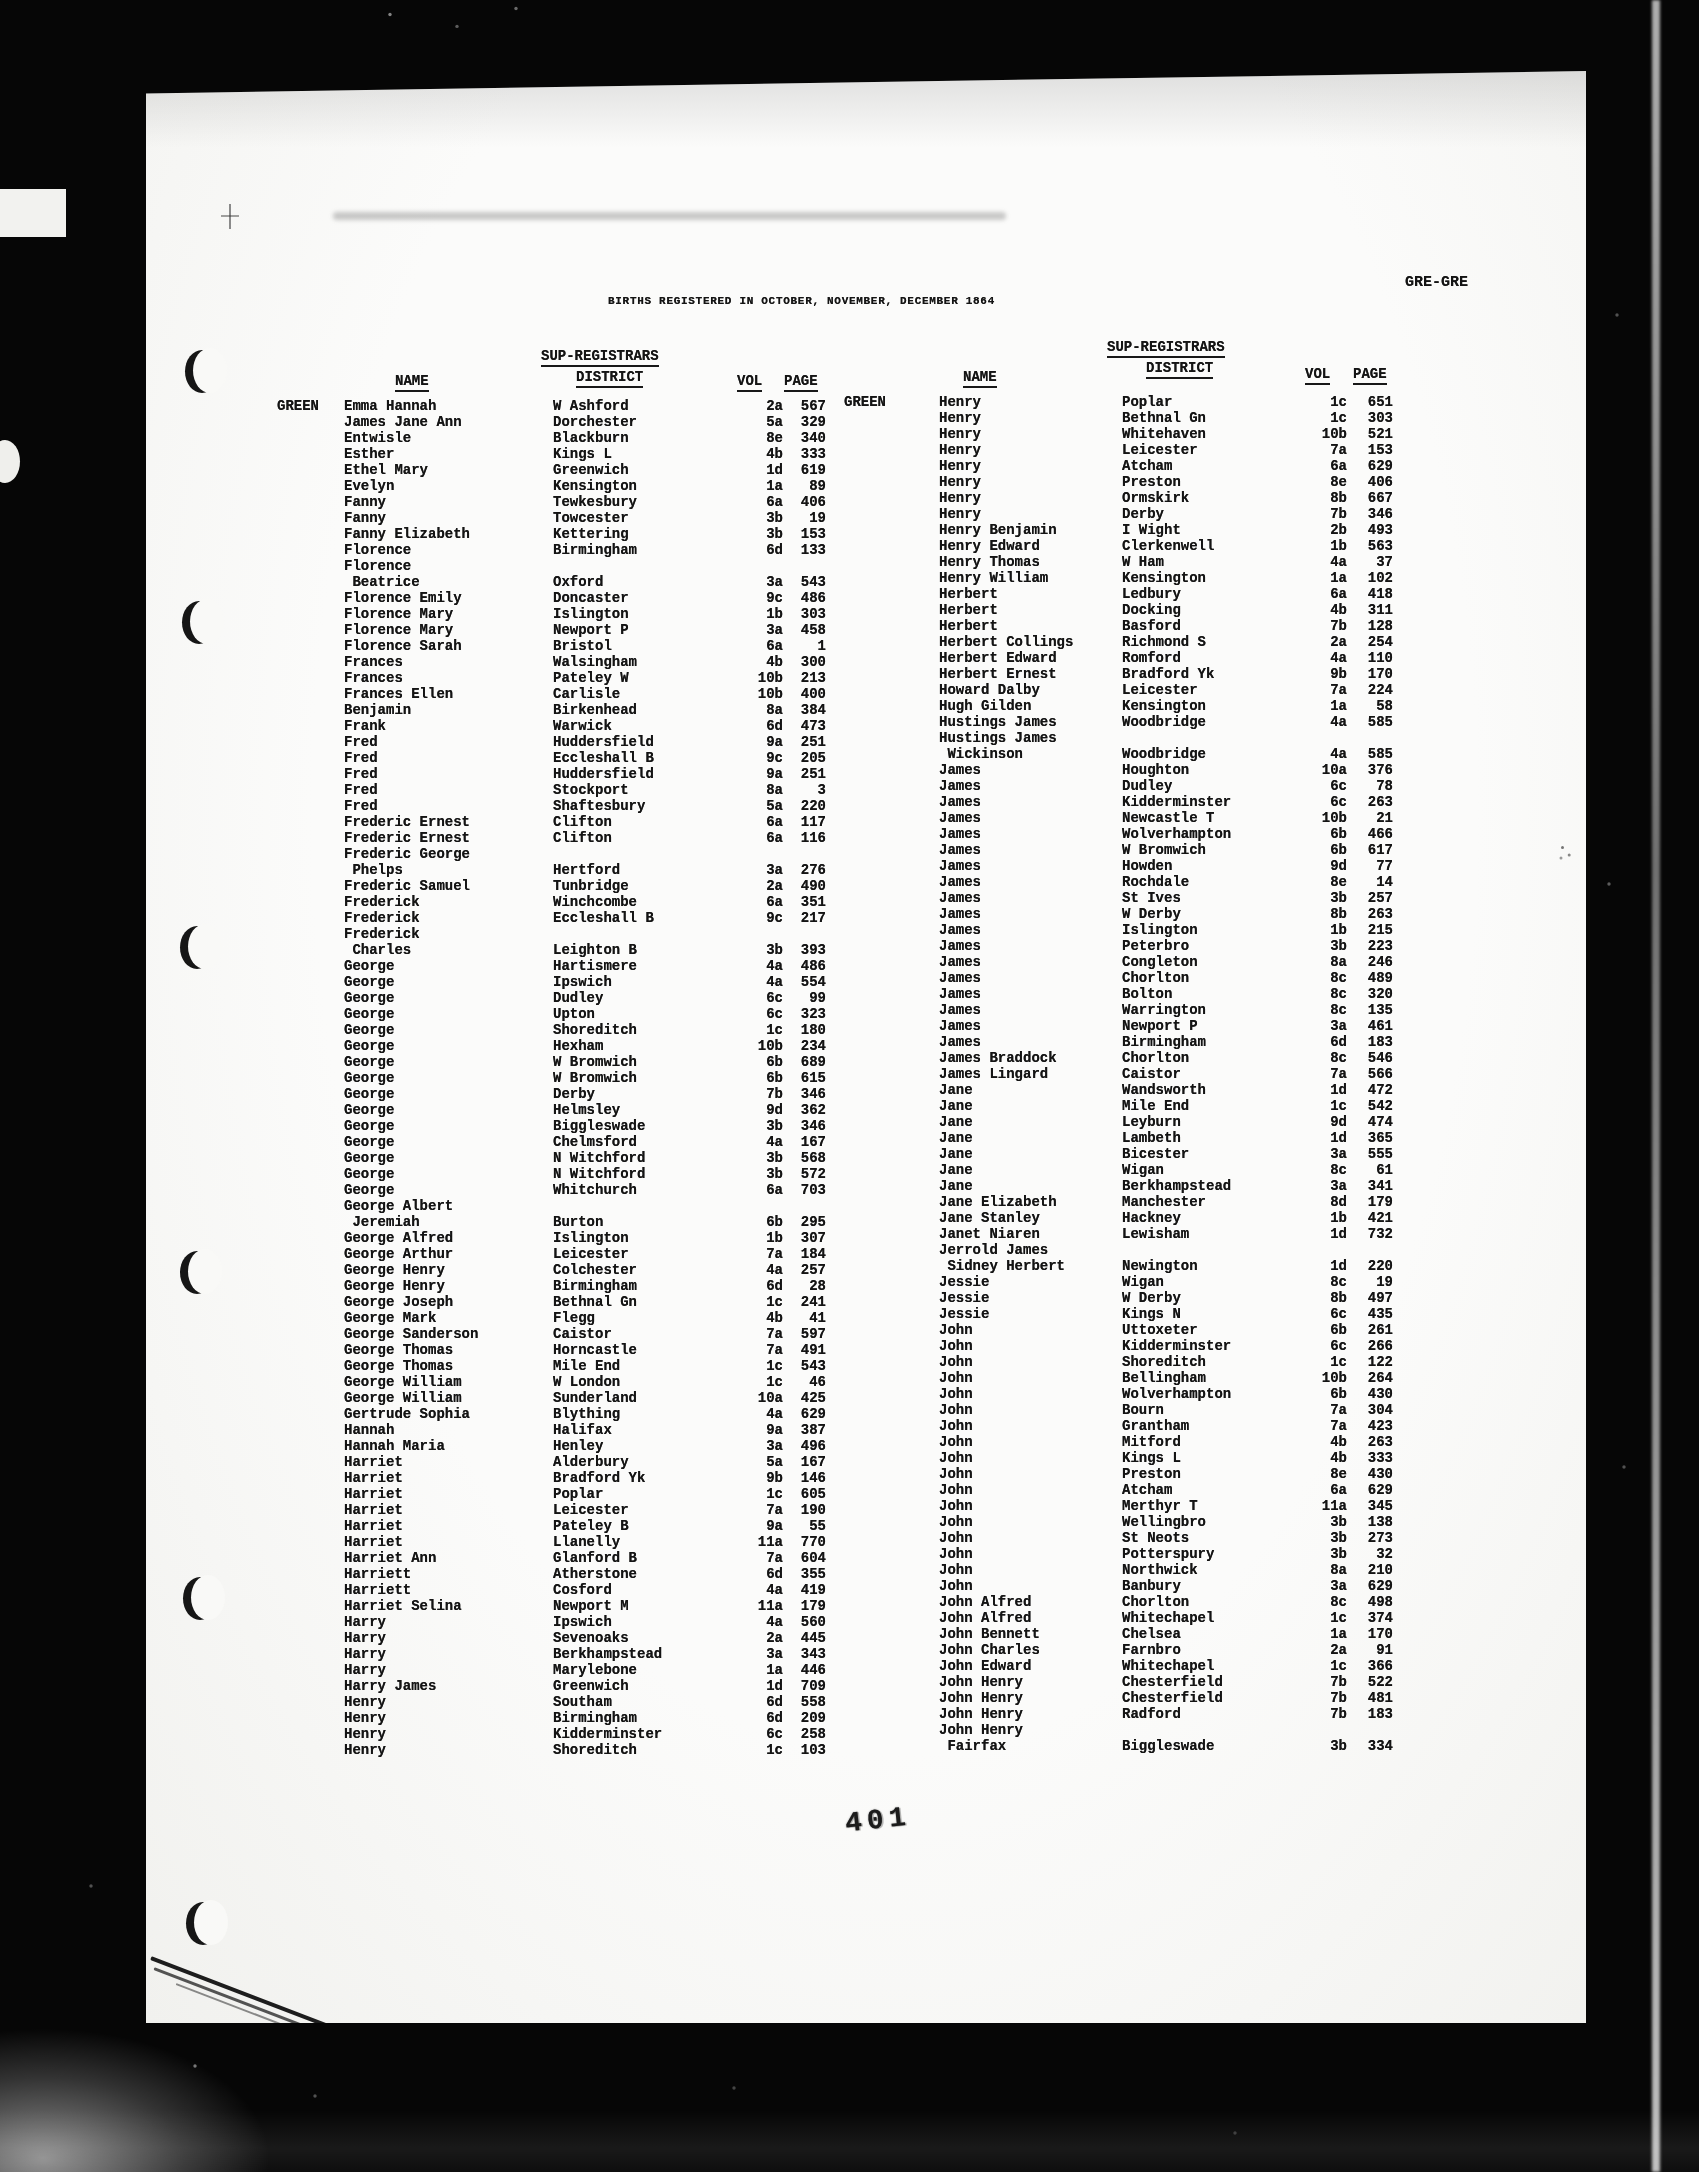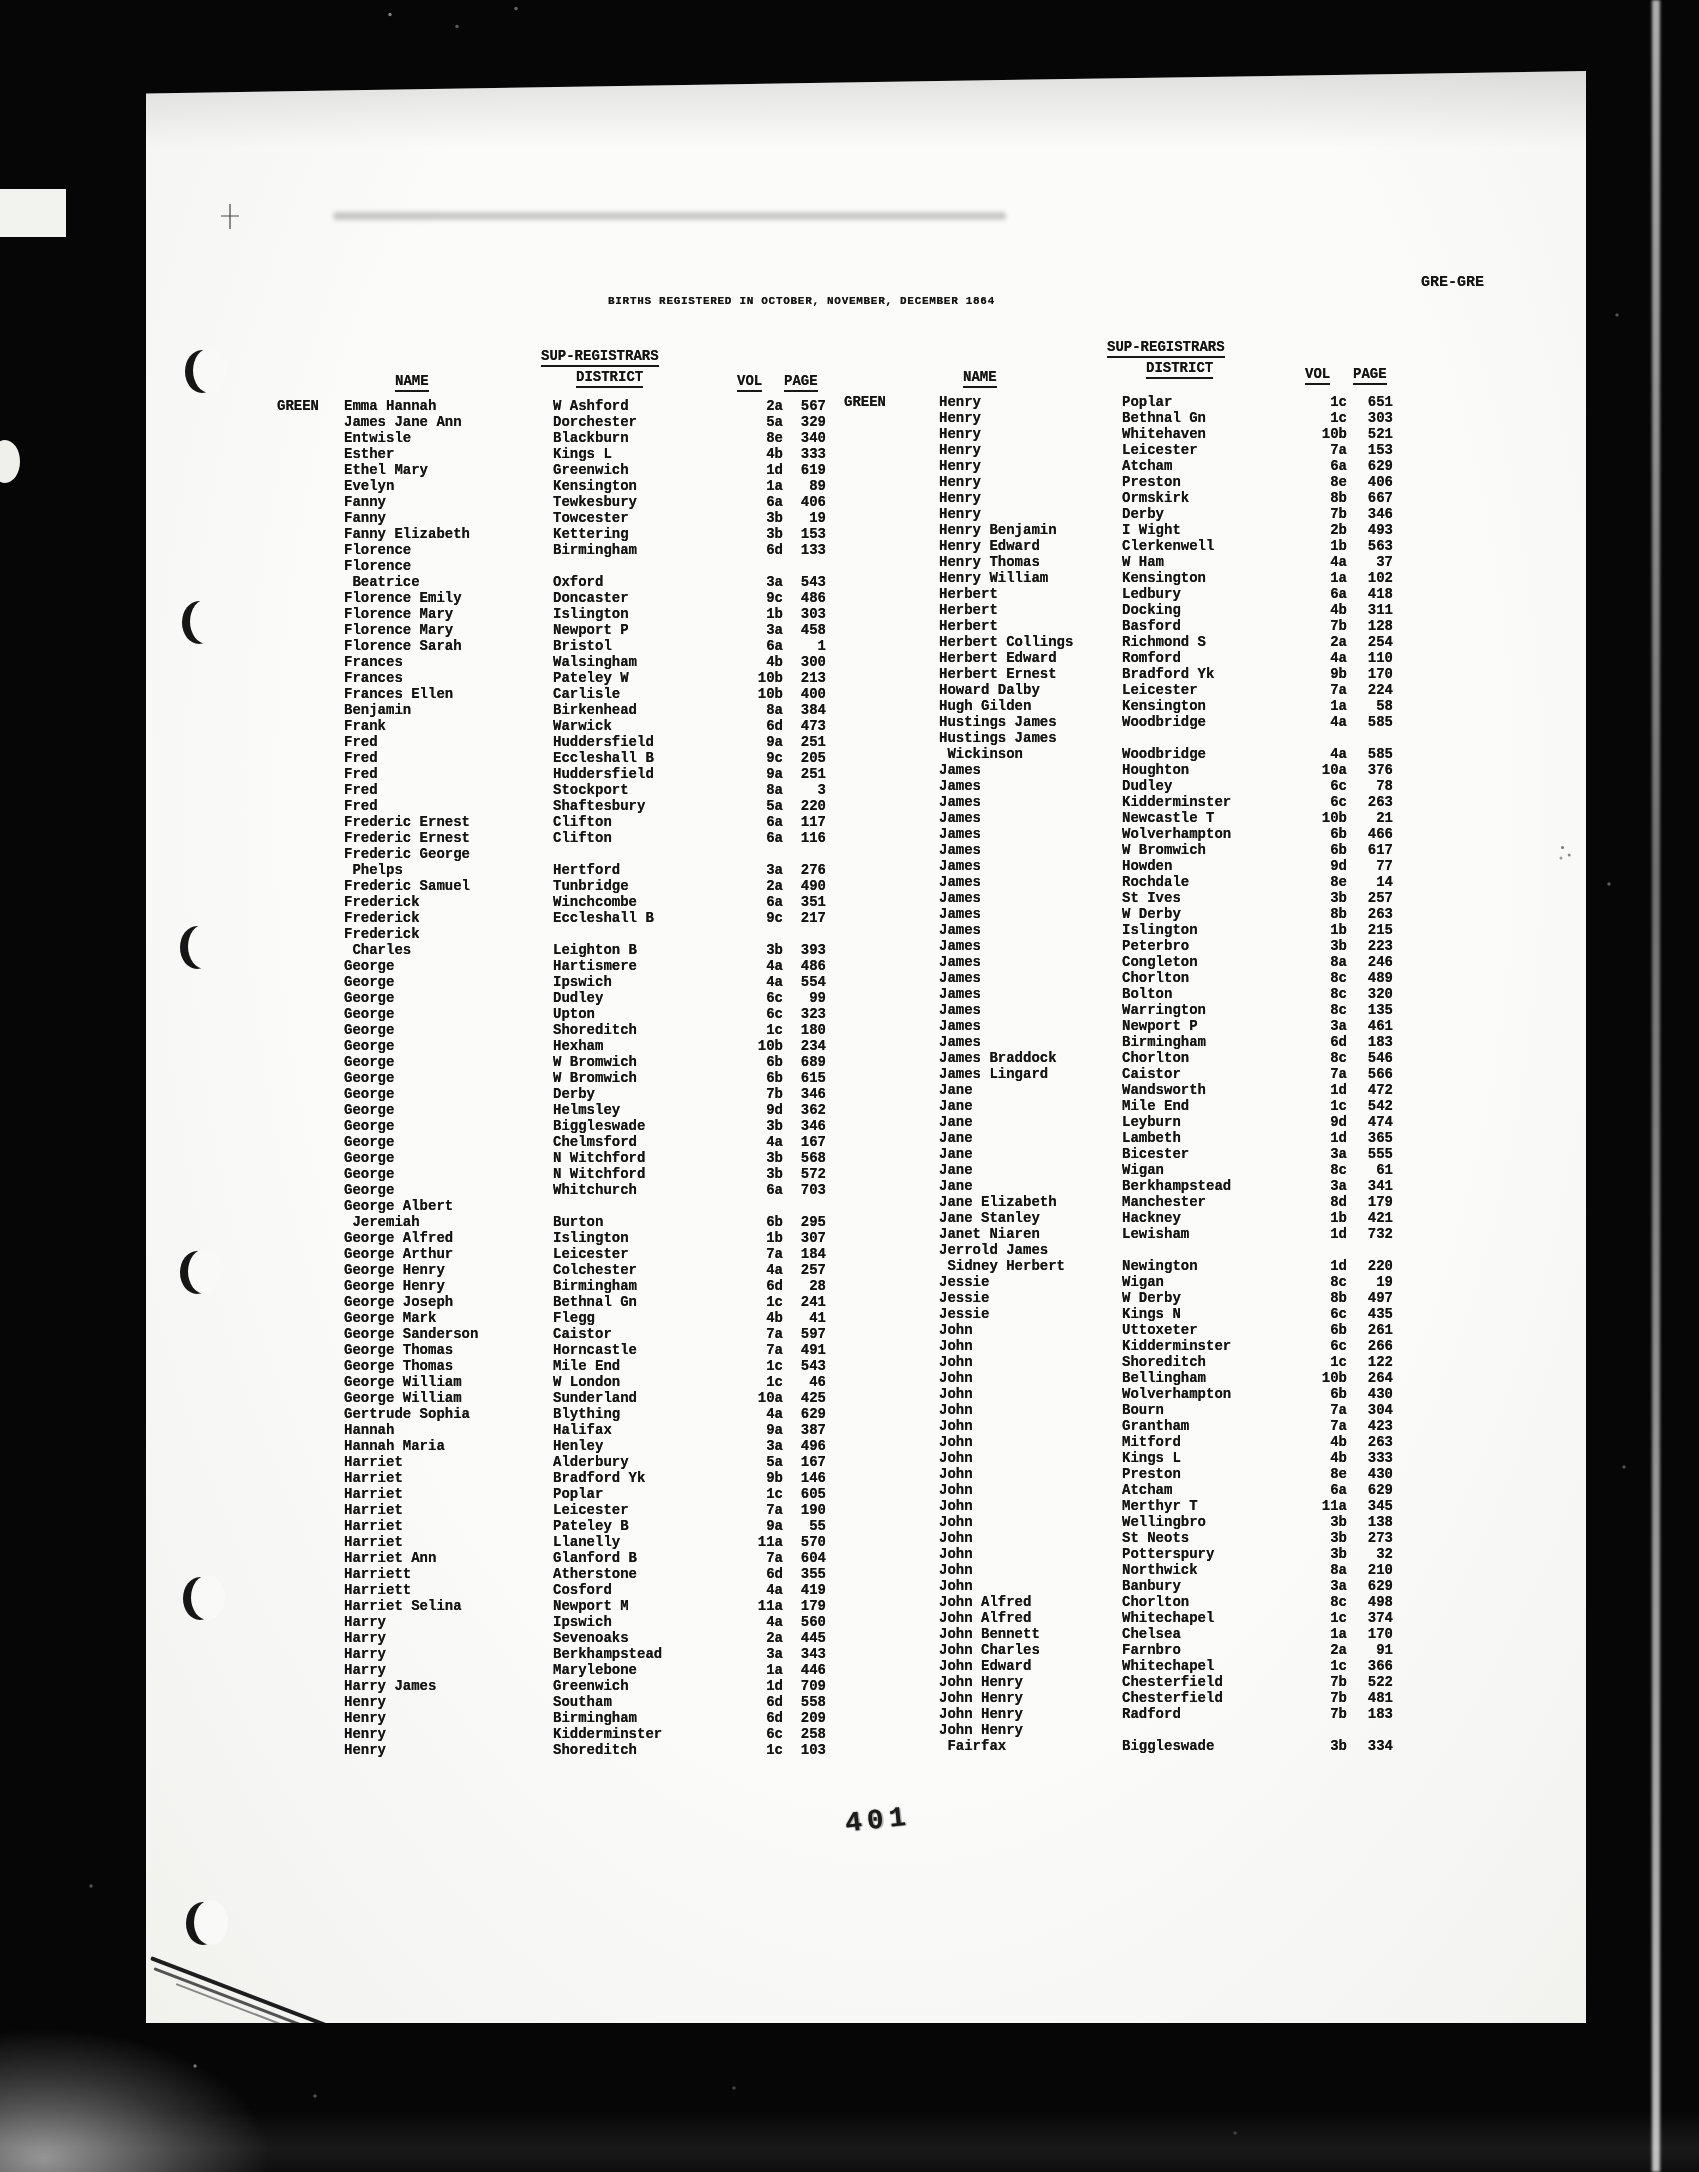--- a/index.html
+++ b/index.html
@@ -76,21 +76,21 @@
     <div class="crescent" style="left:36px;top:530px;"></div>
     <div class="crescent" style="left:34px;top:855px;"></div>
     <div class="crescent" style="left:34px;top:1180px;"></div>
     <div class="crescent" style="left:37px;top:1506px;"></div>
     <div class="crescent" style="left:40px;top:1831px;"></div>
 
     <div class="crease c1"></div>
     <div class="crease c2"></div>
     <div class="crease c3"></div>
 
-    <span class="t corner" style="left:1259px;top:203px;margin-left:16px;">GRE-GRE</span>
+    <span class="t corner" style="left:1259px;top:203px;">GRE-GRE</span>
     <span class="t title" style="left:462px;top:224px;">BIRTHS REGISTERED IN OCTOBER, NOVEMBER, DECEMBER 1864</span>
 
     <span class="t hdr ul" style="left:395px;top:277px;">SUP-REGISTRARS</span>
     <span class="t hdr ul" style="left:430px;top:298px;">DISTRICT</span>
     <span class="t hdr ul" style="left:249px;top:302px;">NAME</span>
     <span class="t hdr ul" style="left:591px;top:302px;">VOL</span>
     <span class="t hdr ul" style="left:638px;top:302px;">PAGE</span>
 
     <span class="t hdr ul" style="left:961px;top:268px;">SUP-REGISTRARS</span>
     <span class="t hdr ul" style="left:1000px;top:289px;">DISTRICT</span>
@@ -525,21 +525,21 @@
         <div class="row">
     <span class="c-name">Harriet</span>
     <span class="c-district">Pateley B</span>
     <span class="c-vol">9a</span>
     <span class="c-page">55</span>
   </div>
         <div class="row">
     <span class="c-name">Harriet</span>
     <span class="c-district">Llanelly</span>
     <span class="c-vol">11a</span>
-    <span class="c-page">570</span>
+    <span class="c-page">770</span>
   </div>
         <div class="row">
     <span class="c-name">Harriet Ann</span>
     <span class="c-district">Glanford B</span>
     <span class="c-vol">7a</span>
     <span class="c-page">604</span>
   </div>
         <div class="row">
     <span class="c-name">Harriett</span>
     <span class="c-district">Atherstone</span>

